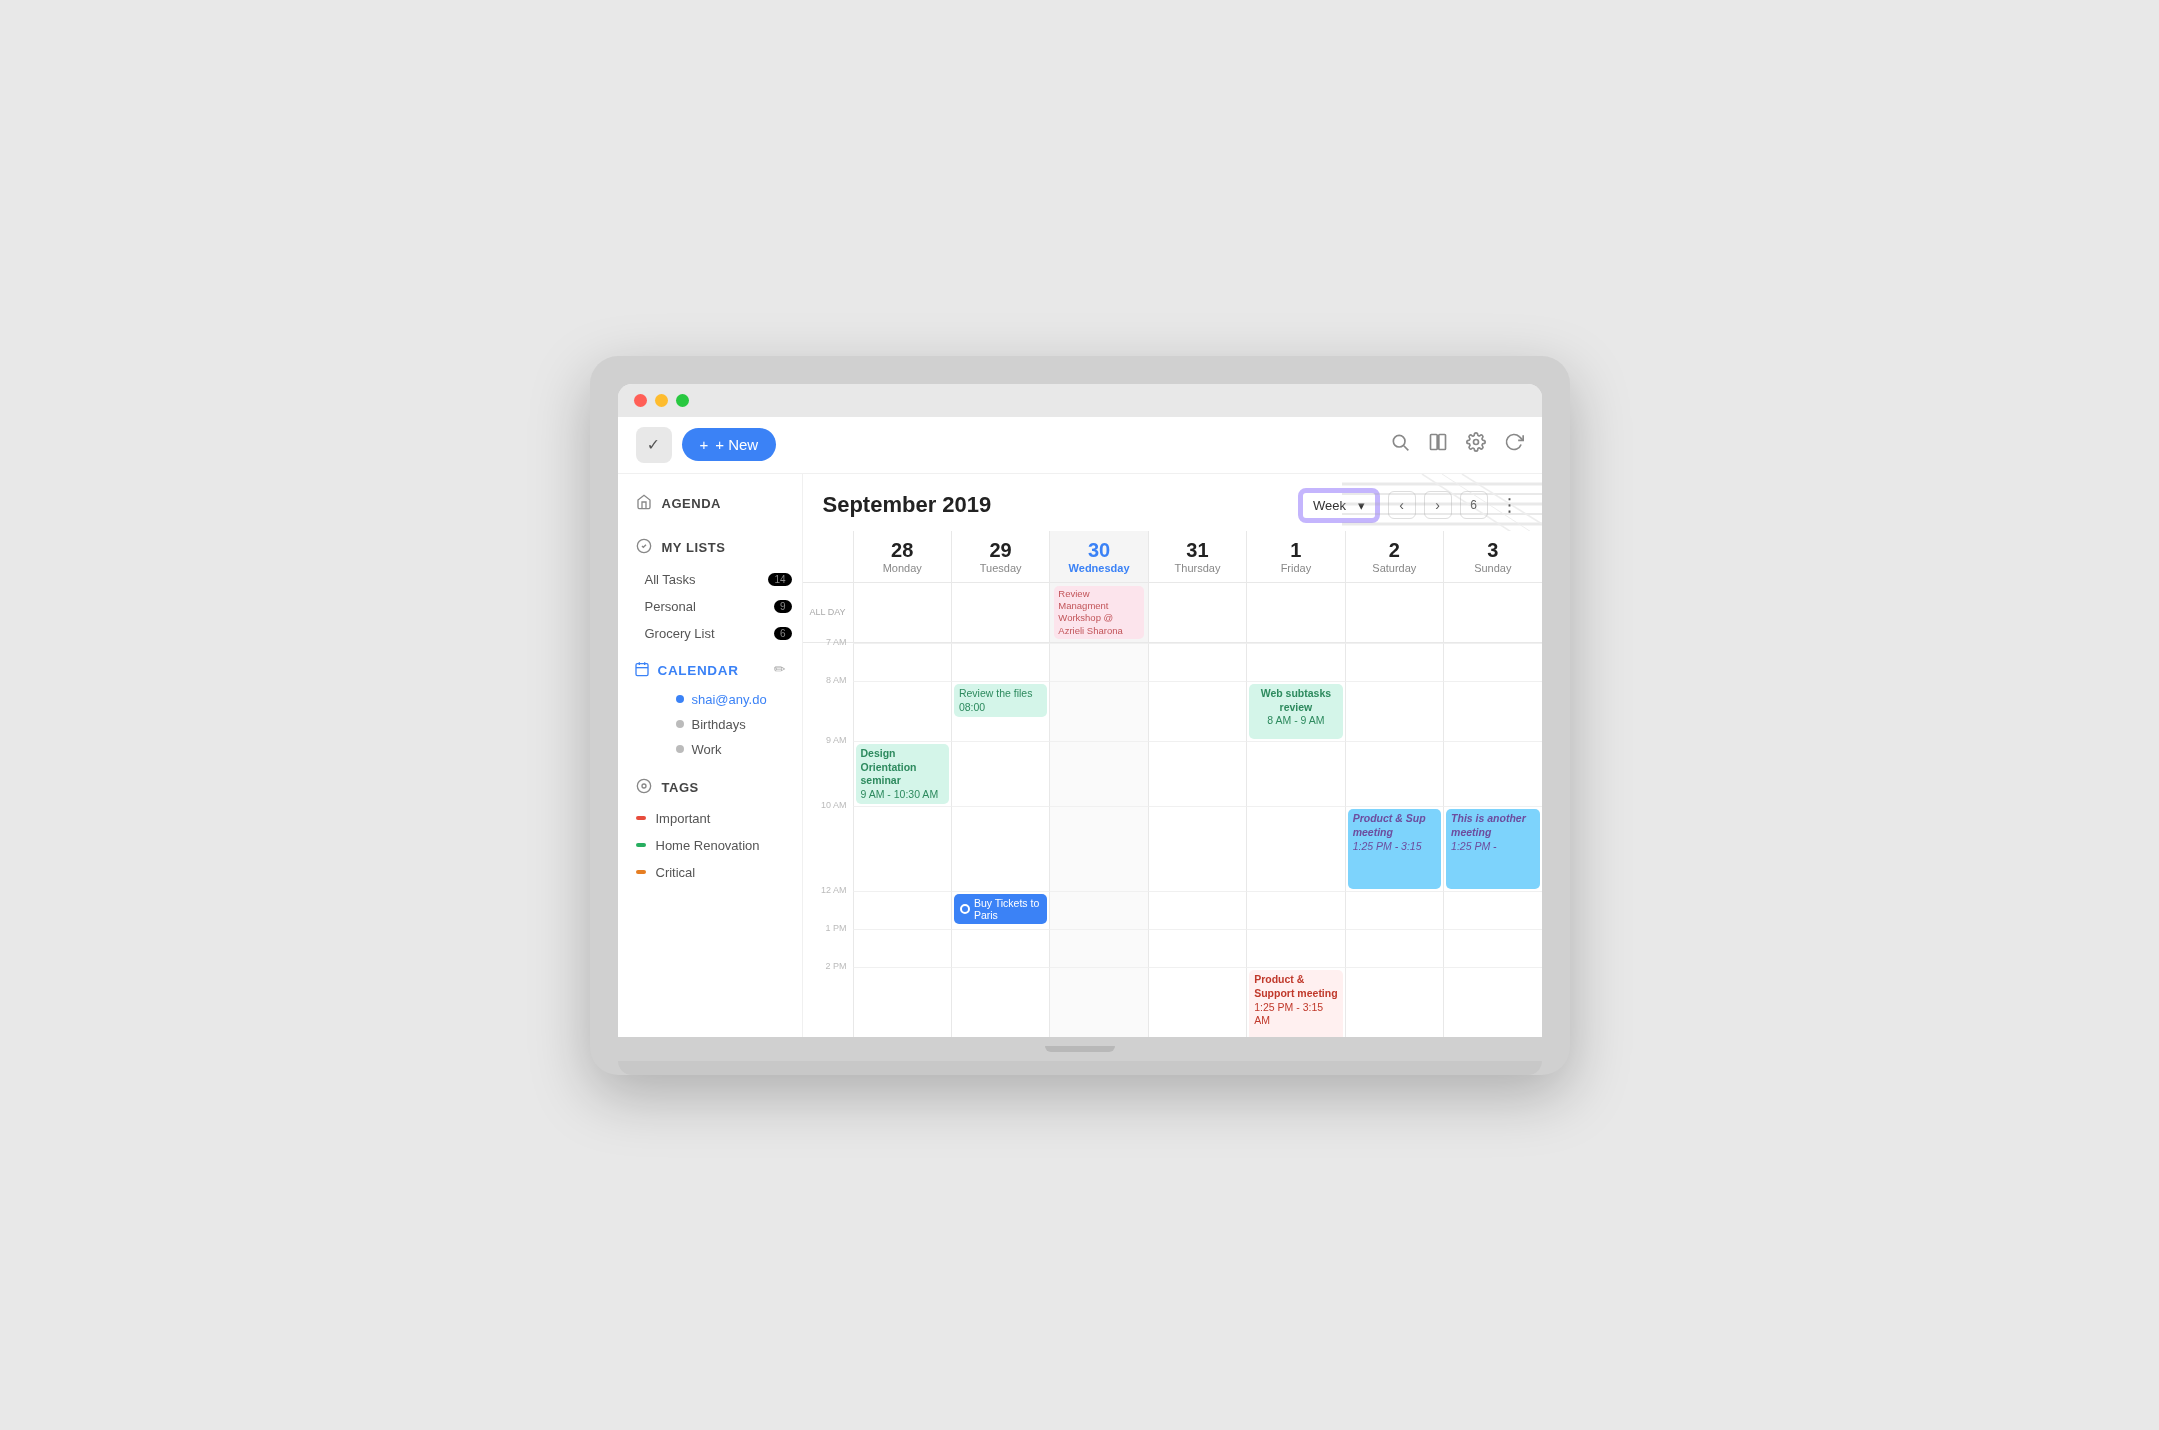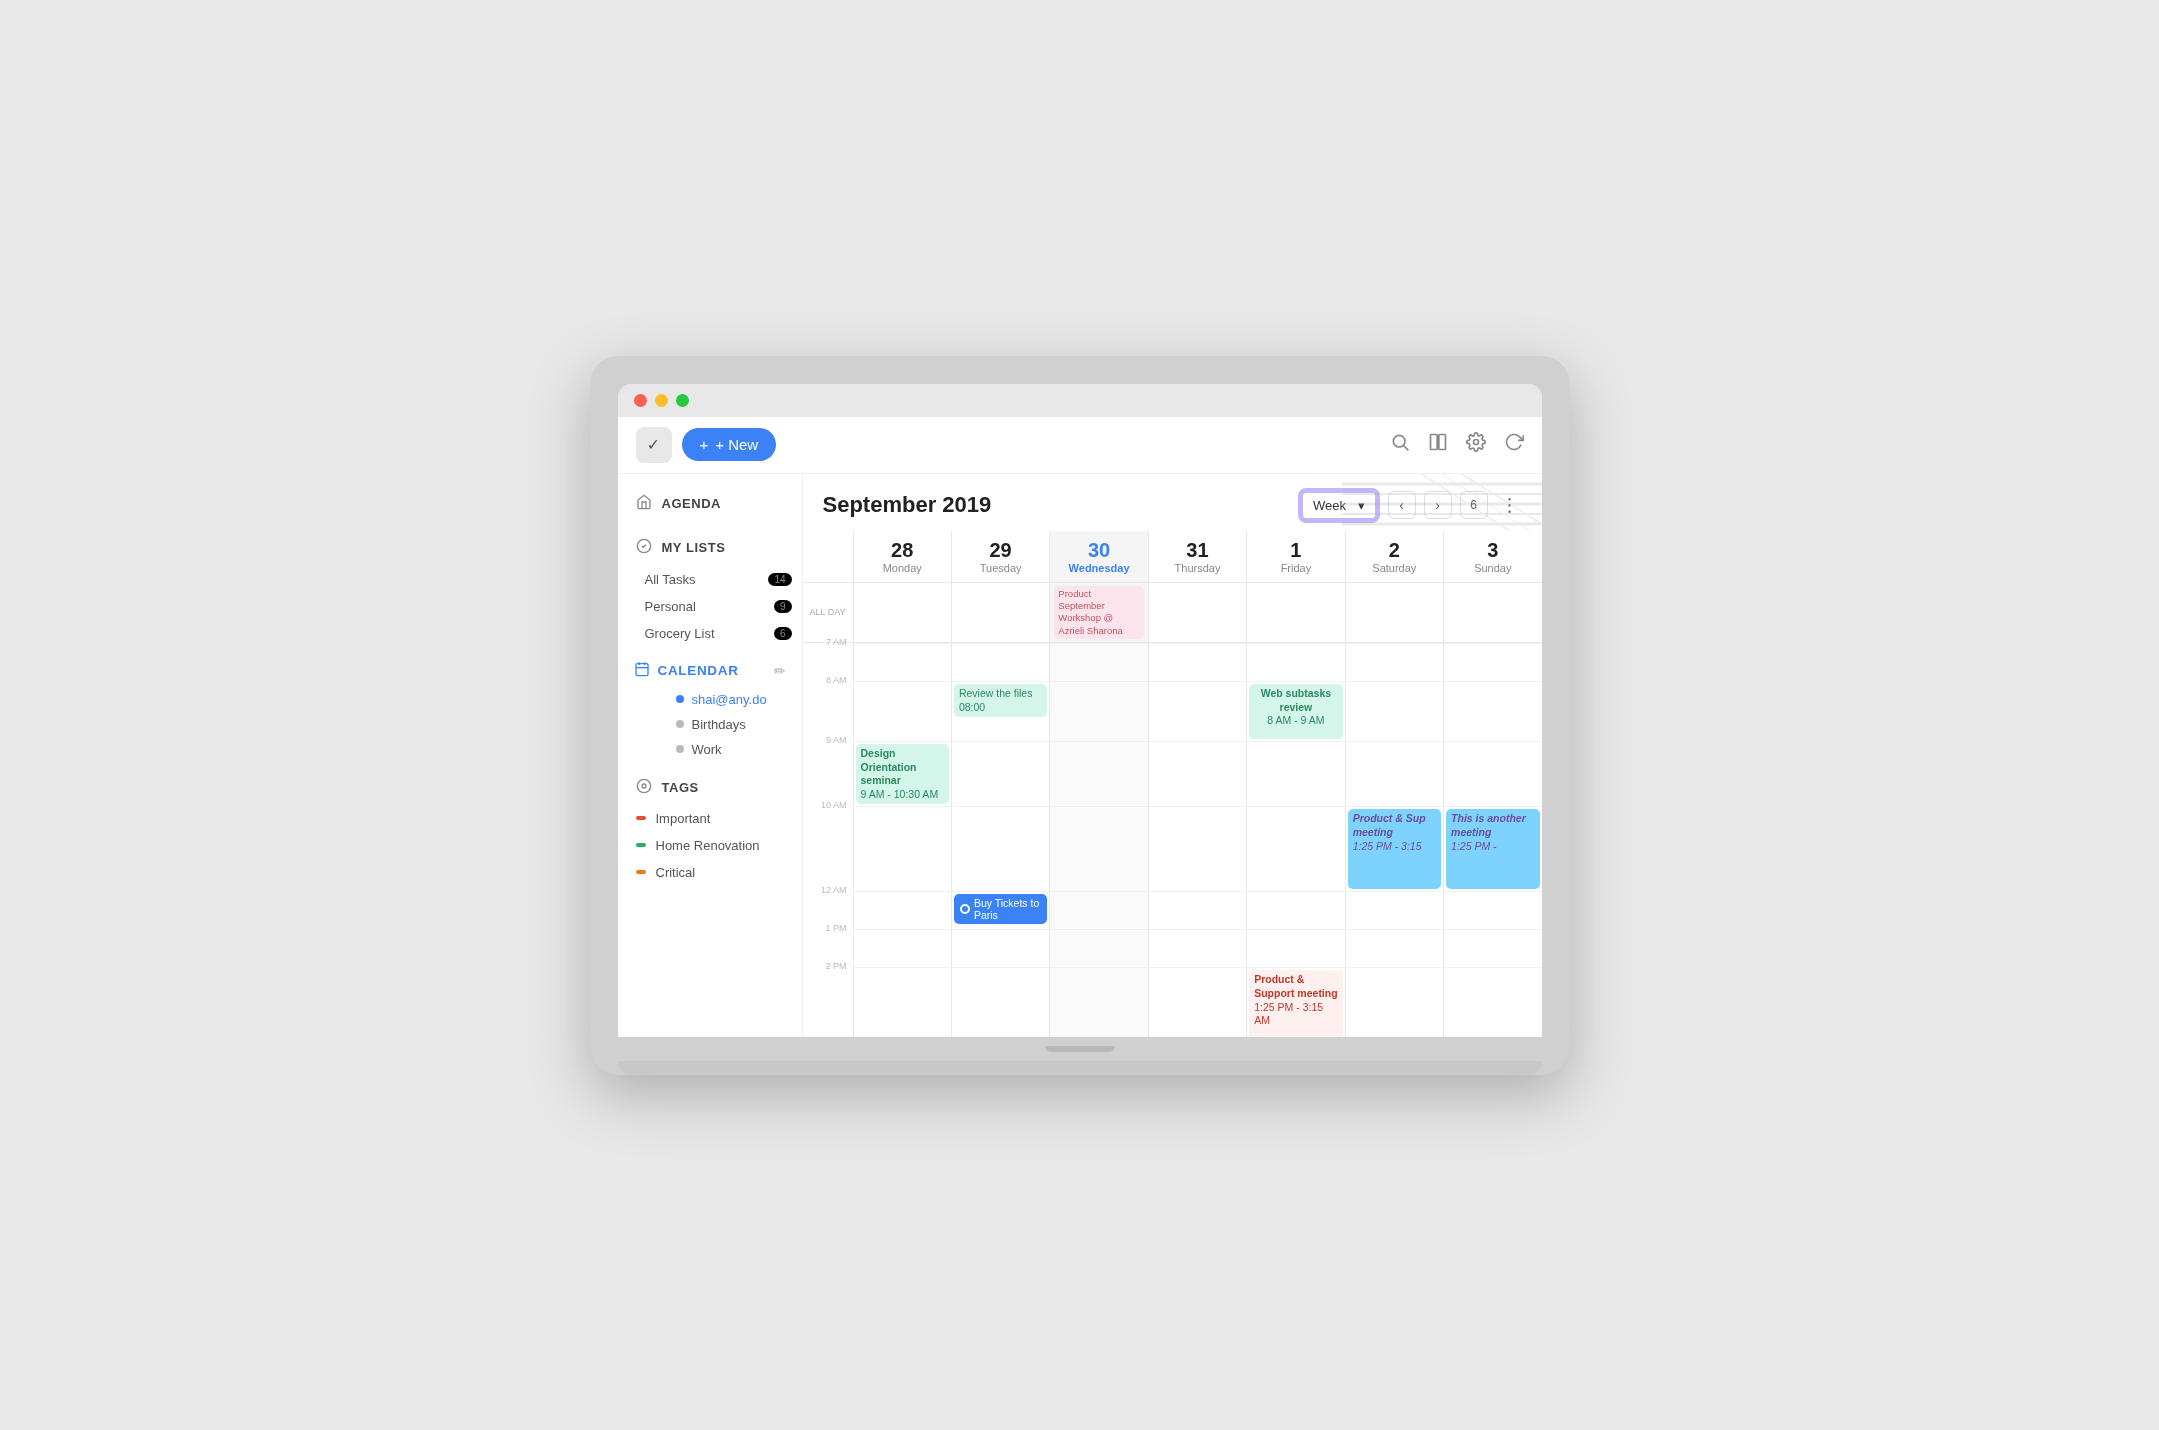--- a/index.html
+++ b/index.html
@@ -98,21 +98,21 @@
       font-size: 13px; color: #555;
     }
     .badge {
       background: #000000;
       color: #888;
       border-radius: 10px;
       padding: 1px 6px;
       font-size: 10px;
     }
     .calendar-header-row {
-      display: flex; align-items: center; justify-content: space-between;
+      display: flex; align-items: flex-start; justify-content: space-between;
       padding: 6px 16px;
     }
     .calendar-label {
       font-size: 13.5px;
       font-weight: 600;
       color: #3b82f6;
       letter-spacing: 0.05em;
     }
     .calendar-edit { color: #aaa; cursor: pointer; font-size: 14px; }
     .cal-sub-item {
@@ -483,21 +483,21 @@
                   <div class="cal-day-name">Sunday</div>
                 </div>
               </div>
 
               <div class="cal-all-day-row">
                 <div class="all-day-label">ALL DAY</div>
                 <div class="all-day-cell"></div>
                 <div class="all-day-cell"></div>
                 <div class="all-day-cell wed-bg">
                   <div class="event event-pink" style="font-size:9.5px;padding:2px 4px;">
-                    <span>Product September Workshop @ Azrieli Sharona</span>
+                    <span>Review Managment Workshop @ Azrieli Sharona</span>
                   </div>
                 </div>
                 <div class="all-day-cell"></div>
                 <div class="all-day-cell"></div>
                 <div class="all-day-cell"></div>
                 <div class="all-day-cell"></div>
               </div>
 
               <div class="cal-time-row">
                 <div class="time-label">7 AM</div>

